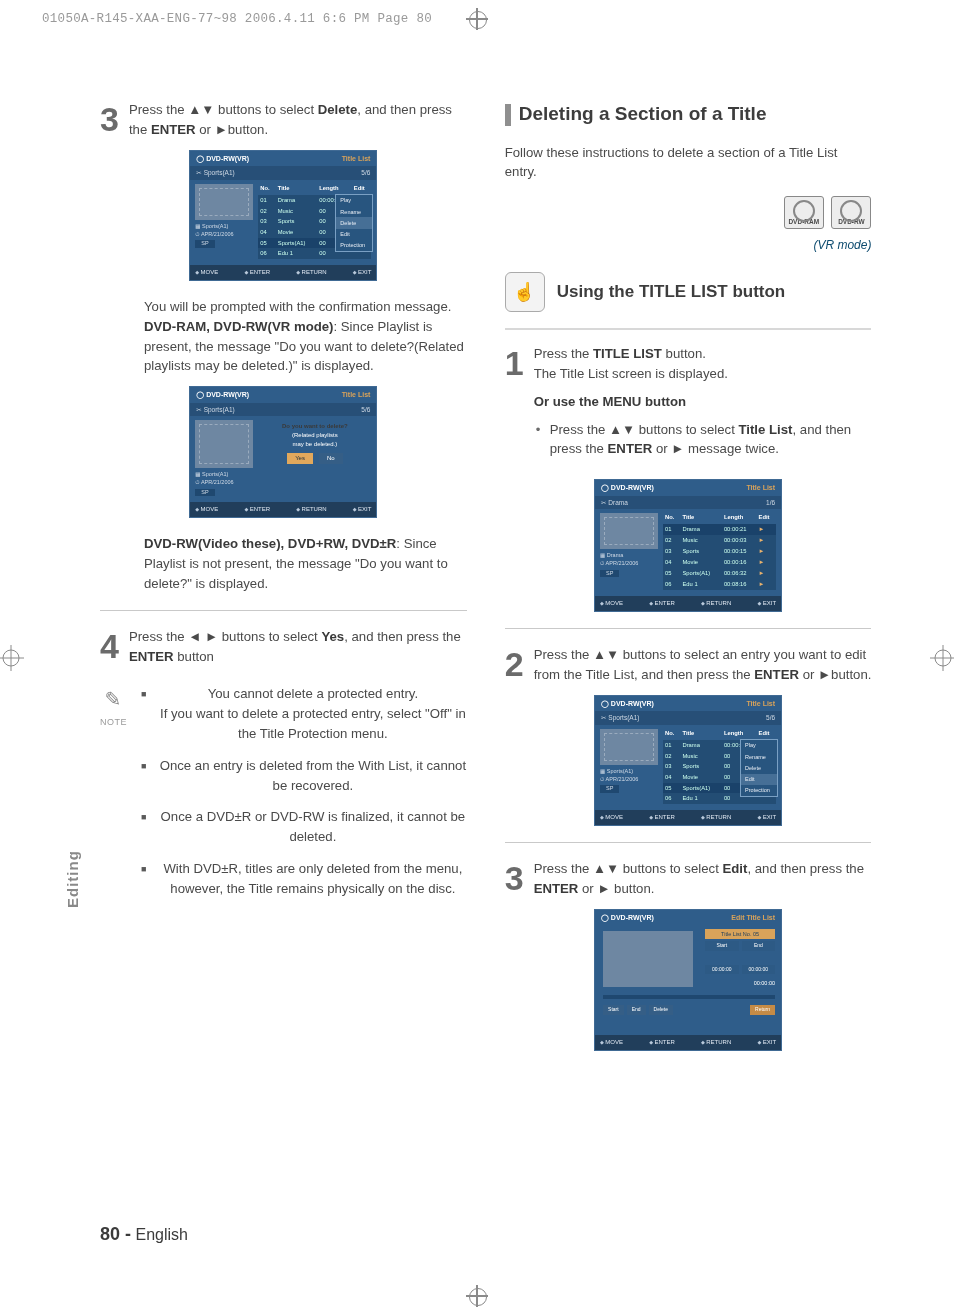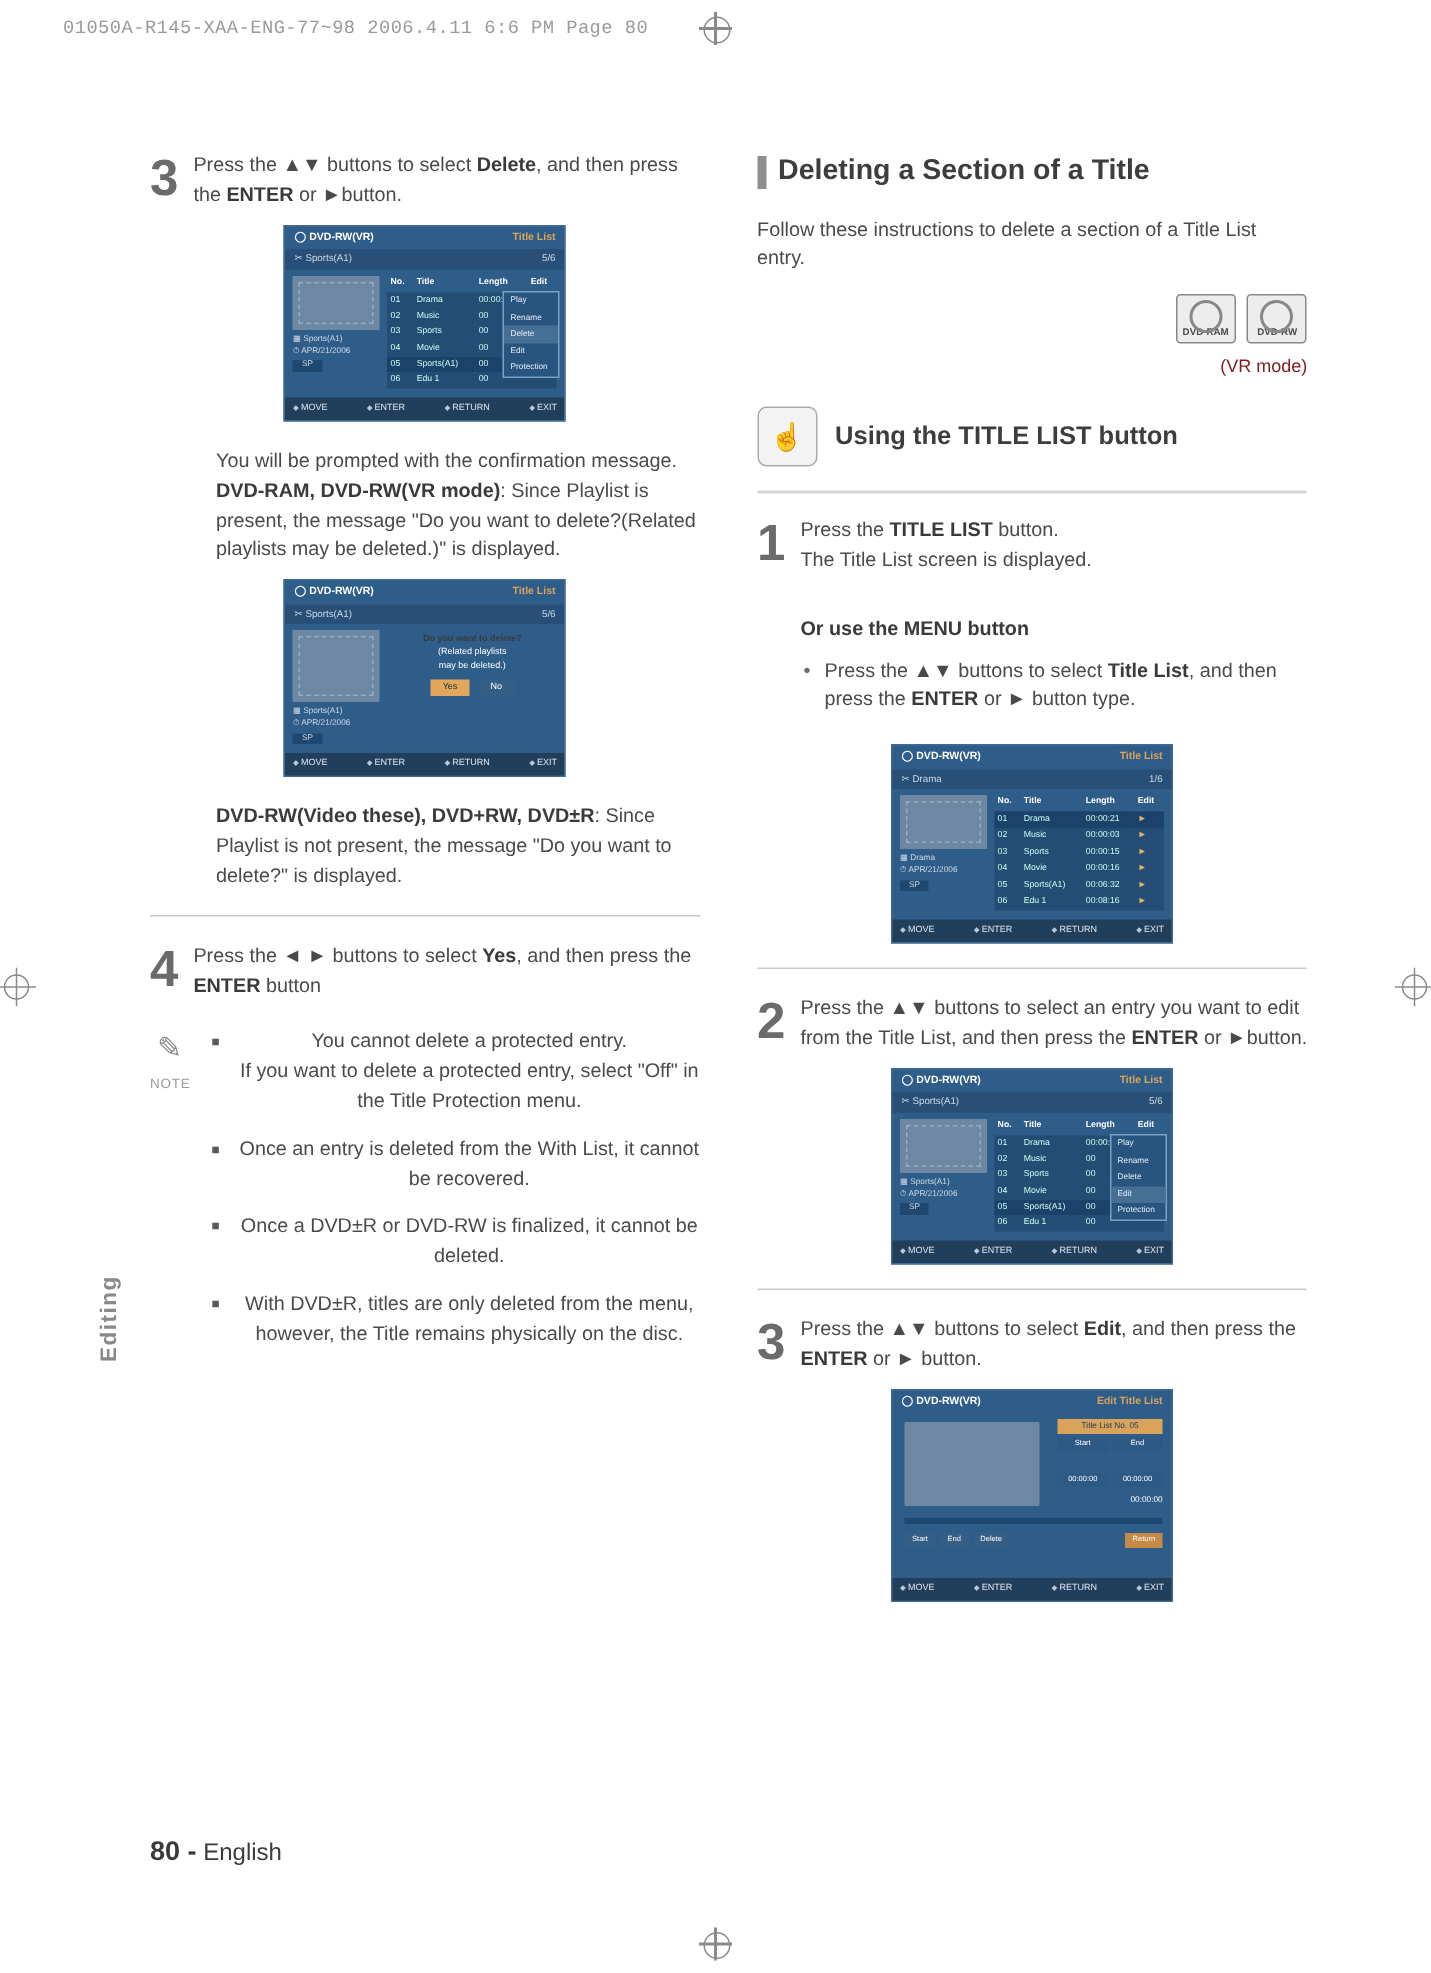--- a/index.html
+++ b/index.html
@@ -26,21 +26,21 @@
   .step-text { flex:1; color:#4a4a4a; }
   b, strong { font-weight:700; color:#3a3a3a; }
 
   .section-head { display:flex; align-items:flex-start; gap:8px; margin-bottom:14px; }
   .section-bar { width:6px; height:22px; background:#8f8f8f; margin-top:4px; }
   .section-title { font-size:19px; font-weight:700; color:#3d3d3d; }
 
   .icon-row { text-align:right; margin:14px 0 6px; }
   .disc-icon { display:inline-flex; width:38px; height:30px; border:1px solid #888; border-radius:3px; align-items:flex-end; justify-content:center; margin-left:4px; background:#ededed; font-size:6.5px; font-weight:700; text-align:center; padding-bottom:1px; position:relative; }
   .disc-icon::before { content:""; position:absolute; top:3px; left:50%; transform:translateX(-50%); width:18px; height:18px; border:2px solid #888; border-radius:50%; }
-  .vr-mode { text-align:right; font-size:12px; color:#7f1d1d; margin-bottom:18px; }
+  .vr-mode { text-align:right; font-size:12px; color:#0c4a6e; margin-bottom:18px;font-style:italic; }
 
   .subhead-row { display:flex; align-items:center; gap:12px; margin-bottom:16px; }
   .hand-icon { width:38px; height:38px; border:1px solid #aaa; border-radius:6px; display:flex; align-items:center; justify-content:center; background:#f3f3f3; font-size:18px; }
   .subhead { font-size:17px; font-weight:700; color:#3d3d3d; }
 
   hr.soft { border:none; border-top:2px solid #d8d8d8; margin:12px 0 14px; }
   hr.thin { border:none; border-top:1px solid #c9c9c9; margin:16px 0; }
 
   ul.bullets { list-style:none; padding:0; margin:8px 0 0; }
   ul.bullets li { position:relative; padding-left:16px; margin-bottom:10px; }
@@ -305,23 +305,23 @@
         <div class="hand-icon">☝</div>
         <div class="subhead">Using the TITLE LIST button</div>
       </div>
       <hr class="soft">
 
       <div class="step">
         <div class="step-num">1</div>
         <div class="step-text">
           <span>Press the </span><b>TITLE LIST</b><span> button.</span><br>
           <span>The Title List screen is displayed.</span>
-          <div style="margin-top:26px;"><b>Or use the MENU button</b></div>
+          <div style="margin-top:8px;"><b>Or use the MENU button</b></div>
           <ul class="bullets">
-            <li><span>Press the ▲▼ buttons to select </span><b>Title List</b><span>, and then press the </span><b>ENTER</b><span> or ► button type.</span></li>
+            <li><span>Press the ▲▼ buttons to select </span><b>Title List</b><span>, and then press the </span><b>ENTER</b><span> or ► message twice.</span></li>
           </ul>
         </div>
       </div>
 
       <div class="osd">
         <div class="frame">
           <div class="title-row">
               <span>◯ <span>DVD-RW(VR)</span></span>
               <span class="tl">Title List</span>
             </div>

